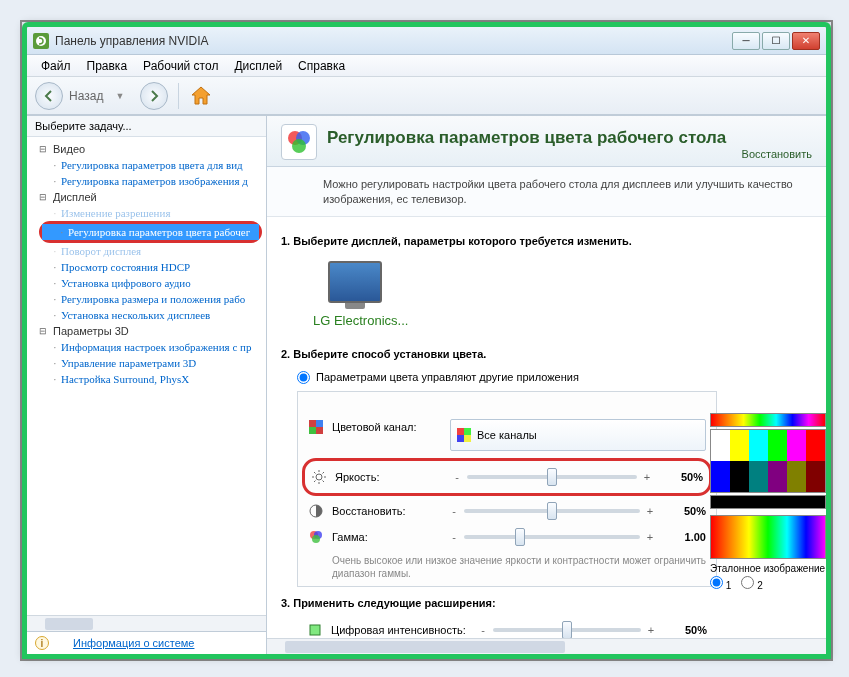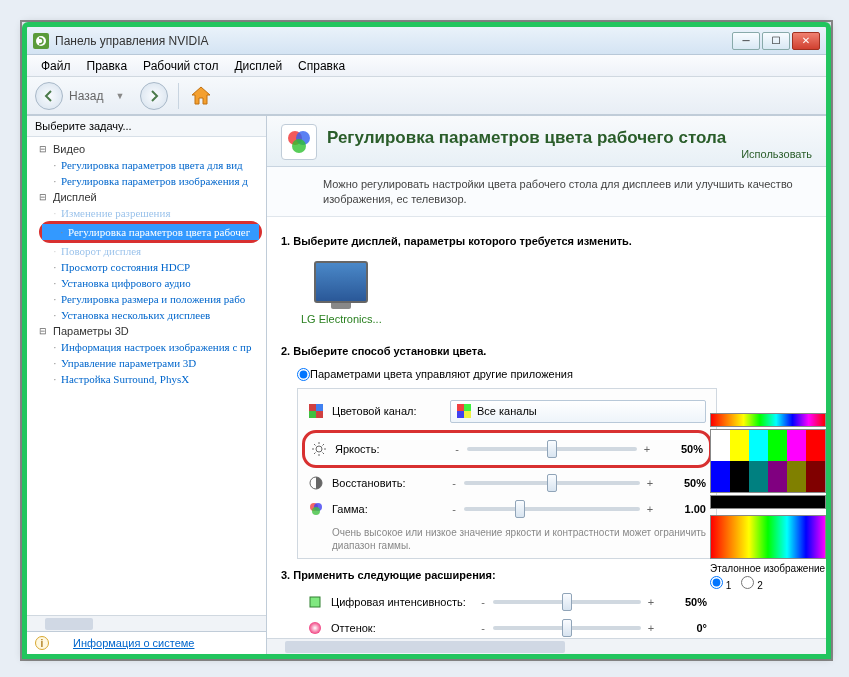--- a/index.html
+++ b/index.html
@@ -42,28 +42,28 @@
 .page-icon { width: 36px; height: 36px; background: #fff; border: 1px solid #c0ccd8; border-radius: 4px; display: flex; align-items: center; justify-content: center; }
 .page-title-wrap { flex: 1; }
 .page-title { font-size: 17px; font-weight: bold; color: #2a5d2a; white-space: nowrap; }
 .page-restore { text-align: right; font-size: 11px; color: #2a5d2a; }
 .page-desc { font-size: 11px; color: #444; padding: 10px 14px 8px 56px; background: #fafcfe; border-bottom: 1px solid #e0e6ec; line-height: 1.4; }
 .content { flex: 1; overflow: auto; padding: 10px 14px; font-size: 11px; position: relative; }
 .section-title { font-weight: bold; font-size: 11px; margin: 8px 0; }
 .monitor { display: inline-block; text-align: center; margin: 6px 0 12px 20px; cursor: pointer; }
 .monitor-img { width: 54px; height: 42px; background: linear-gradient(#4a88c8,#2a5898); border: 2px solid #666; border-radius: 3px; position: relative; margin: 0 auto 2px; }
 .monitor-img::after { content: ""; display: block; width: 20px; height: 6px; background: #888; margin: 2px auto 0; border-radius: 0 0 2px 2px; position: absolute; bottom: -8px; left: 50%; transform: translateX(-50%); }
-.monitor-label { font-size: 11px; color: #2a8020; margin-top: 10px; }
-.radio-row { display: flex; align-items: center; padding: 3px 0 3px 16px; }
+.monitor-label { font-size: 13px; color: #2a8020; margin-top: 10px; margin-left: 12px; }
+.radio-row { display: flex; align-items: center; gap: 6px; padding: 3px 0 3px 16px; }
 .radio-row input { margin: 0; }
 .settings-box { border: 1px solid #d0d8e0; background: #fdfdfd; margin: 4px 0 10px 16px; padding: 6px 10px; width: 420px; }
 .setting-row { display: flex; align-items: center; padding: 5px 0; gap: 8px; }
 .setting-icon { width: 16px; height: 16px; flex-shrink: 0; display: flex; align-items: center; justify-content: center; }
 .setting-label { width: 110px; }
-.setting-combo { flex: 1; height: 23px; border: 1px solid #b8c8d8; background: linear-gradient(#fff,#eef4fa); font-size: 11px; padding: 0 6px; display: flex; align-items: center; gap: 6px; border-radius: 2px; }
+.setting-combo { flex: 1; height: 32px; border: 1px solid #b8c8d8; background: linear-gradient(#fff,#eef4fa); font-size: 11px; padding: 0 6px; display: flex; align-items: center; gap: 6px; border-radius: 2px; margin-top: 16px; }
 .setting-combo .combo-icon { width: 14px; height: 14px; }
 .slider-wrap { flex: 1; display: flex; align-items: center; gap: 6px; }
 .slider-minus, .slider-plus { font-size: 11px; color: #666; width: 8px; text-align: center; }
 .slider-track { flex: 1; height: 4px; background: #d0d8e0; border-radius: 2px; position: relative; }
 .slider-thumb { width: 10px; height: 18px; background: linear-gradient(#fafcff,#d8e4f0); border: 1px solid #90a4b8; border-radius: 2px; position: absolute; top: -7px; transform: translateX(-50%); }
 .setting-value { width: 44px; text-align: right; font-weight: bold; }
 .row-highlight { border: 3px solid #d83030; border-radius: 14px; margin: 2px -6px; padding: 3px 6px; }
 .hint { font-size: 10px; color: #888; padding: 4px 0 0 24px; line-height: 1.3; }
 .preview { position: absolute; right: 0; top: 196px; width: 116px; }
 .colorstrip1 { height: 14px; background: linear-gradient(90deg,#f00,#ff8000,#ff0,#0f0,#0ff,#00f,#f0f,#f00); border: 1px solid #888; margin-bottom: 2px; }
@@ -178,21 +178,21 @@
       <div class="page-header">
         <div class="page-icon">
           <svg width="28" height="28" viewBox="0 0 28 28">
                 <circle cx="10" cy="10" r="7" fill="#f03030" opacity=".8"></circle>
                 <circle cx="18" cy="10" r="7" fill="#3060f0" opacity=".8"></circle>
                 <circle cx="14" cy="18" r="7" fill="#30c030" opacity=".8"></circle>
               </svg>
         </div>
         <div class="page-title-wrap">
           <div class="page-title">Регулировка параметров цвета рабочего стола</div>
-          <div class="page-restore">Использовать</div>
+          <div class="page-restore">Восстановить</div>
         </div>
       </div>
       <div class="page-desc">Можно регулировать настройки цвета рабочего стола для дисплеев или улучшить качество изображения, ес телевизор.</div>
 
       <div class="content">
         <div class="section-title">1. Выберите дисплей, параметры которого требуется изменить.</div>
         <div class="monitor">
           <div class="monitor-img"></div>
           <div class="monitor-label">LG Electronics...</div>
         </div>

